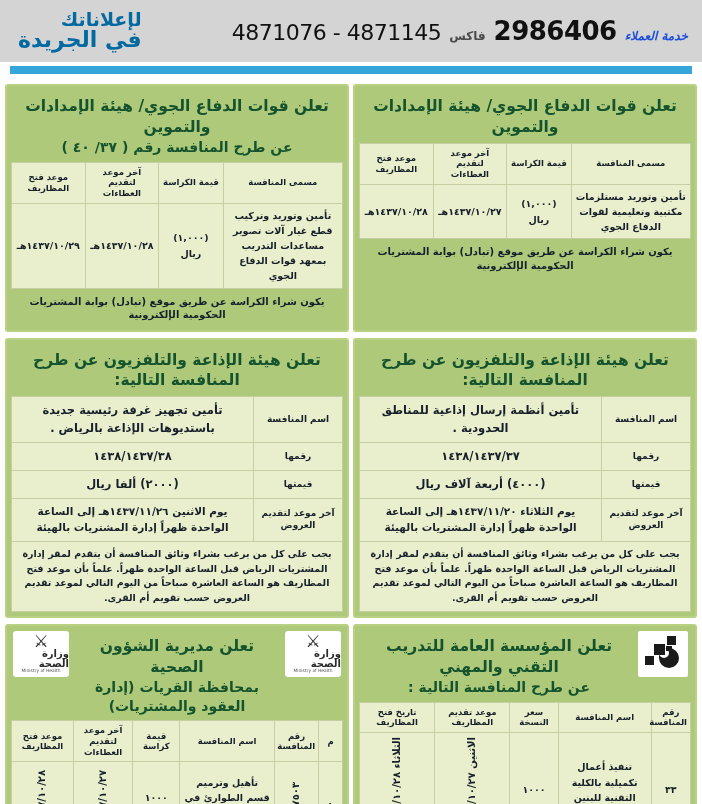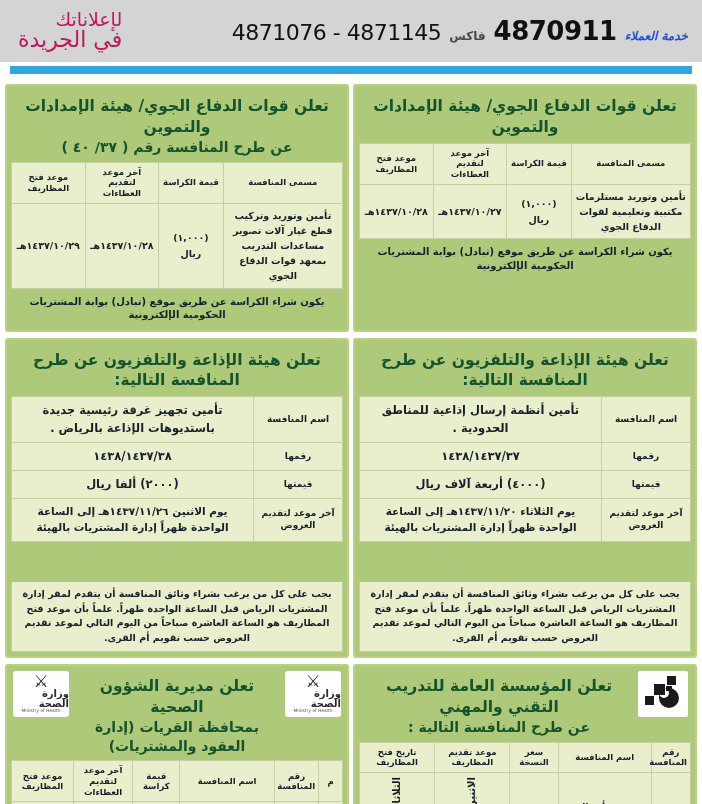--- a/index.html
+++ b/index.html
@@ -20,23 +20,23 @@
     background:#d4d4d4;
     margin:0 0 0 0;
     display:flex;
     align-items:center;
     justify-content:space-between;
     padding:0 14px 0 18px;
     box-sizing:border-box;
   }
   .masthead-brand{
     text-align:right;
-    color:#be185d;
+    color:#0369a1;
     line-height:1.02;
-    font-weight:normal;
+    font-weight:bold;
     letter-spacing:-0.5px;
   }
   .masthead-brand .l1{font-size:19px;display:block;}
   .masthead-brand .l2{font-size:22px;display:block;}
   .masthead-nums{
     display:flex;align-items:baseline;gap:8px;
     direction:rtl;
     white-space:nowrap;
   }
   .mh-label{
@@ -126,21 +126,20 @@
     background:#e9eecd;
     border:1px solid #c6cfa4;
     border-top:none;
     font-size:9.5px;
     line-height:1.55;
     color:#17202a;
     padding:5px 7px;
     text-align:center;
     font-weight:bold;
     letter-spacing:-0.2px;
-    margin-top:40px;
   }
 
   
   table.kv{width:100%;border-collapse:collapse;table-layout:fixed;background:#e9eecd;}
   table.kv td{border:1px solid #c6cfa4;padding:5px 6px;color:#17202a;vertical-align:middle;}
   table.kv td.k{
     width:76px;font-size:9px;font-weight:bold;text-align:center;line-height:1.3;
   }
   table.kv td.v{
     font-size:11.5px;font-weight:bold;text-align:center;line-height:1.5;letter-spacing:-0.2px;
@@ -186,21 +185,21 @@
   .title-with-logo-r{padding-right:58px;}
 </style>
 </head>
 <body>
 
 <div class="page">
 
   <div class="masthead">
     <div class="masthead-nums">
       <span class="mh-label">خدمة العملاء</span>
-      <span class="mh-big">4870911</span>
+      <span class="mh-big">2986406</span>
       <span class="mh-small">فاكس</span>
       <span class="mh-nums2">4871145 - 4871076</span>
     </div>
     <div class="masthead-brand">
       <span class="l1">لإعلاناتك</span>
       <span class="l2">في الجريدة</span>
     </div>
   </div>
   <div class="blue-rule"></div>
 

